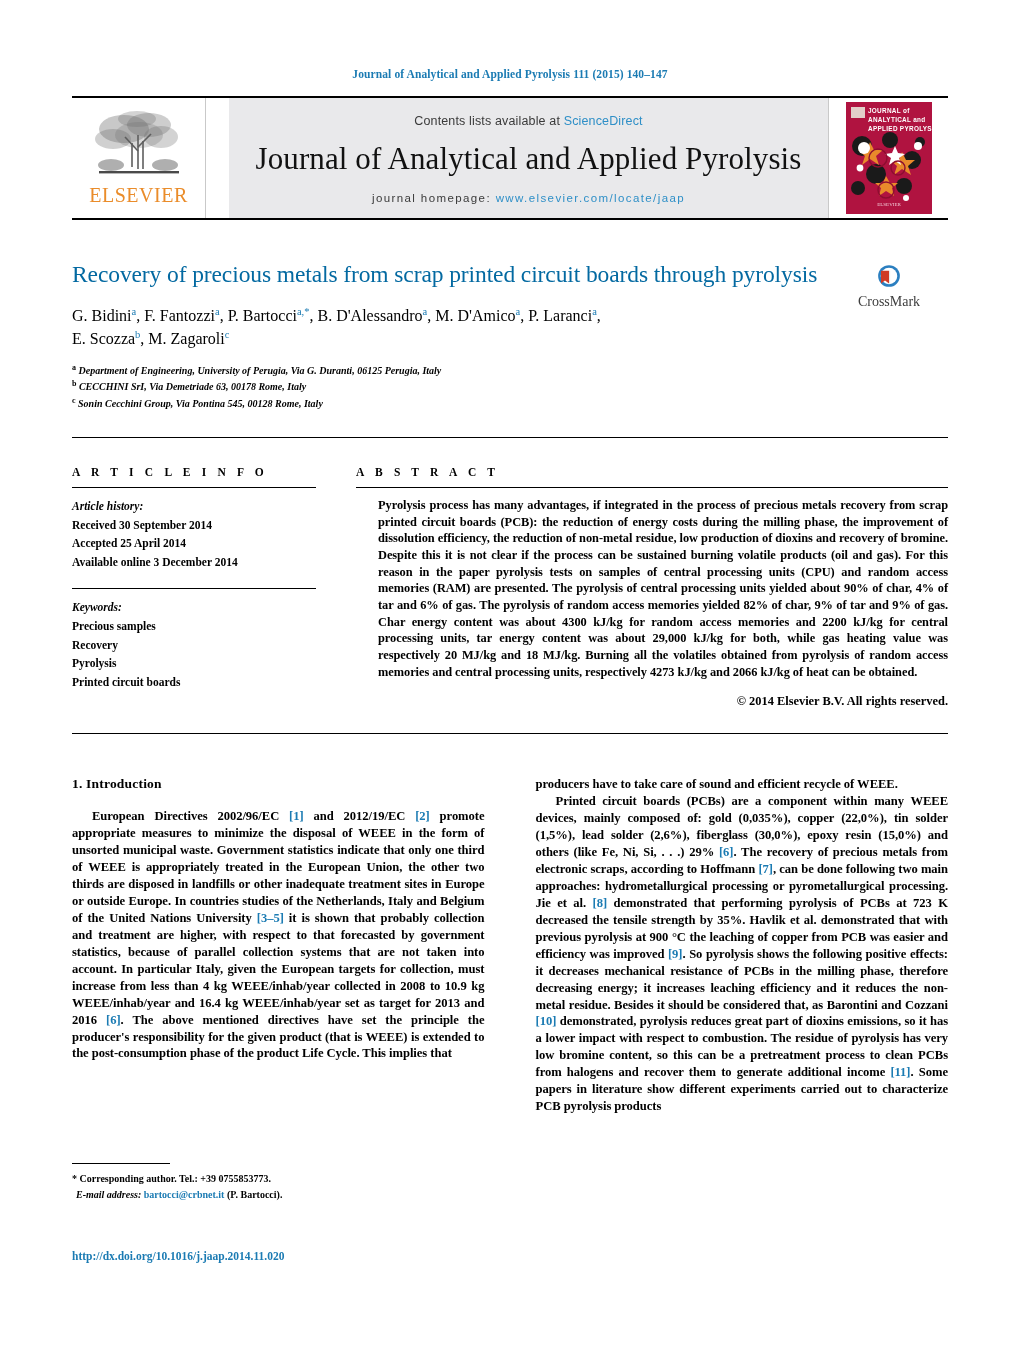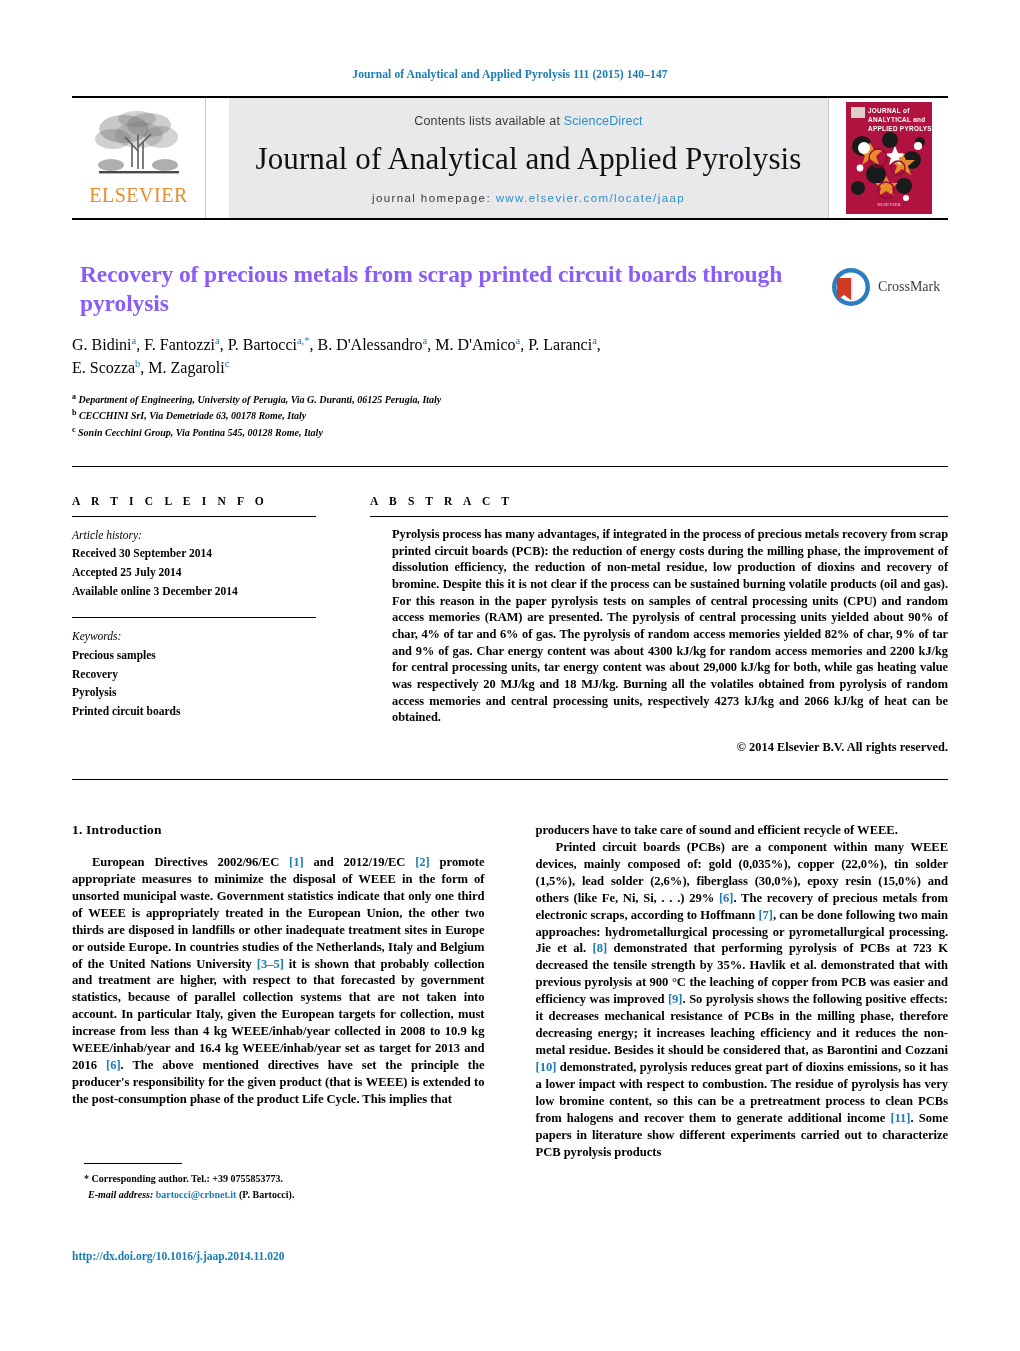--- a/index.html
+++ b/index.html
@@ -87,23 +87,23 @@
     background: #fff;
   }
   .cover { width: 86px; height: 112px; display:block; }
 
   
   .titleblock { margin-top: 40px; position: relative; padding-right: 120px; }
   .art-title {
     font-family: "Liberation Serif", serif;
     font-size: 23.5px;
     line-height: 1.23;
-    font-weight: bold;
-    margin: 8px;
-    color: #8b5cf6;
+    font-weight: normal;
+    margin: 0;
+    color: #0369a1;
     letter-spacing: -.1px;
   }
   .authors {
     margin-top: 16px;
     font-size: 16px;
     line-height: 1.42;
     color: #000;
   }
   .authors sup { color: #1b7bb3; font-size: 10.5px; }
   .affils { margin-top: 11px; }
@@ -113,46 +113,46 @@
     font-weight: bold;
     line-height: 1.5;
     color: #000;
   }
   .affil sup { font-style: normal; font-size: 8px; }
 
   .crossmark {
     position: absolute;
     right: 0; top: 4px;
     width: 118px; height: 46px;
-    display: flex; align-items: center; gap: 6px;
+    display: flex; align-items: center; gap: 6px; flex-direction: column;
   }
   .cm-mark { width: 42px; height: 42px; display:block; }
   .cm-text {
     font-family: "Liberation Serif", serif;
     font-size: 14px;
     color: #3d3d3d;
   }
 
   
   .rule-thin { border-top: 1.3px solid #000; margin-top: 26px; }
 
   
-  .infoabs { display: flex; margin-top: 28px; gap: 54px; }
+  .infoabs { display: flex; margin-top: 28px; gap: 40px; }
   .col-info { width: 244px; }
   .col-abs { flex: 1; }
   .sec-head {
     font-family: "Liberation Serif", serif;
     font-weight: bold;
     font-size: 11.5px;
     letter-spacing: 4.2px;
     color: #000;
   }
   .hr-sec { border-top: 1.5px solid #000; margin: 9px 0 9px; }
   .hist-label, .kw-label {
-    font-size: 11.5px; font-style: italic; font-weight: normal;
+    font-size: 11.5px; font-style: italic; font-weight: bold;
     line-height: 1.62;
   }
   .hist-item, .kw-item {
     font-size: 11.5px; font-weight: bold; line-height: 1.62;
   }
   .kw-block { margin-top: 8px; }
   .abs-text {
     font-size: 12.4px;
     line-height: 1.345;
     text-align: justify;
@@ -185,21 +185,21 @@
     font-weight: bold;
     text-indent: 20px;
     letter-spacing: -.05px;
   }
   p.body.noind { text-indent: 0; }
   .ref { color: #1b7bb3; }
 
   
   .footnote {
     position: absolute;
-    left: 84px; top: 1163px; width: 421px;
+    left: 72px; top: 1163px; width: 421px;
   }
   .fn-rule { border-top: 1.2px solid #000; width: 98px; margin-bottom: 7px; }
   .fn-line {
     font-size: 10px; font-weight: bold; line-height: 1.55;
     padding-left: 12px; text-indent: -12px;
   }
   .fn-line .ital { font-style: italic; }
   .fn-mail { color: #1b7bb3; }
 
   .bottominfo {
@@ -321,21 +321,21 @@
 
   <div class="rule-thin"></div>
 
   <div class="infoabs">
 
     <div class="col-info">
       <div class="sec-head">A R T I C L E   I N F O</div>
       <div class="hr-sec"></div>
       <div class="hist-label">Article history:</div>
       <div class="hist-item">Received 30 September 2014</div>
-      <div class="hist-item">Accepted 25 July 2014</div>
+      <div class="hist-item">Accepted 25 April 2014</div>
       <div class="hist-item">Available online 3 December 2014</div>
       <div class="hr-sec" style="margin-top:17px;"></div>
       <div class="kw-block">
         <div class="kw-label">Keywords:</div>
         <div class="kw-item">Precious samples</div>
         <div class="kw-item">Recovery</div>
         <div class="kw-item">Pyrolysis</div>
         <div class="kw-item">Printed circuit boards</div>
       </div>
     </div>

